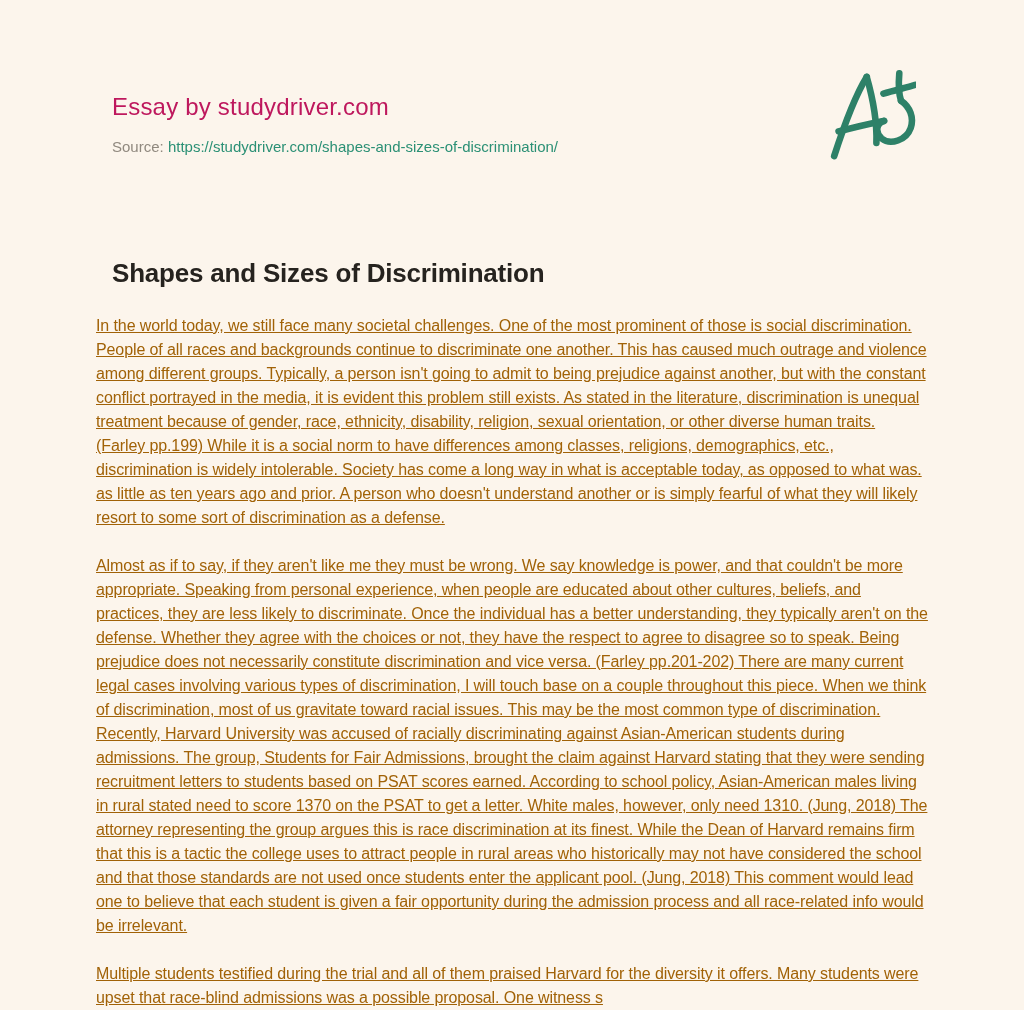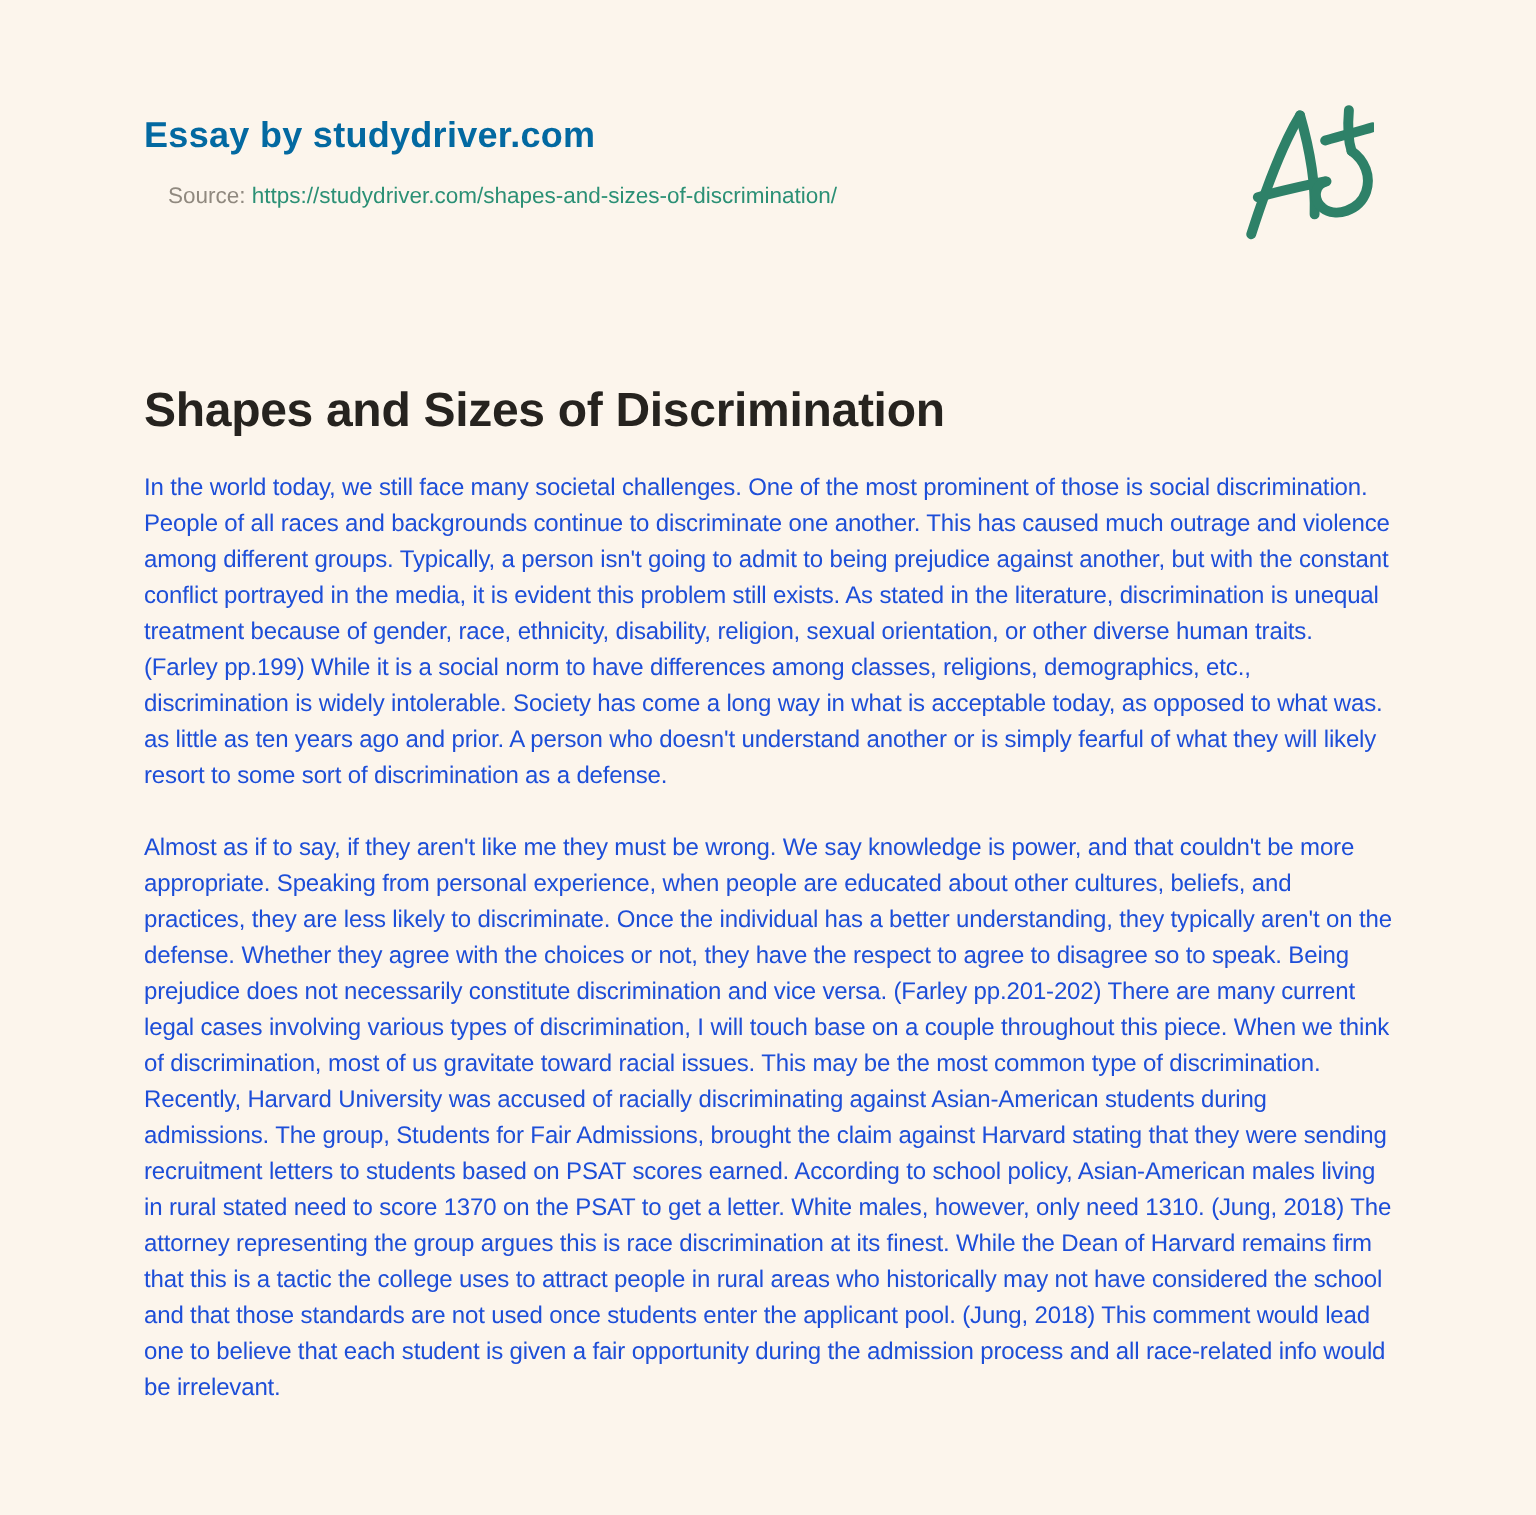--- a/index.html
+++ b/index.html
@@ -17,54 +17,55 @@
     padding: 66px 96px 0 96px;
   }
   .header {
     display: flex;
     justify-content: space-between;
     align-items: flex-start;
     height: 96px;
   }
   .header-text { padding-top: 12px; }
   .site-heading {
-    margin: 0;
+    margin: 16px;
     font-size: 24px;
     line-height: 26px;
-    font-weight: 700;
-    color: #0369a1;
+    font-weight: 400;
+    color: #be185d;
     letter-spacing: 0.2px;
   }
   .source-line {
     margin-top: 18px;
     font-size: 15px;
     color: #90897f;
     margin-left: 16px;
   }
   .source-line a {
     color: #2b9075;
     text-decoration: none;
   }
   .logo { margin-top: -2px; margin-right: 12px; }
   .logo svg { display: block; width: 88px; height: 98px; }
   .essay-title {
-    margin: 94px 0 24px 0;
-    font-size: 32px;
+    margin: 94px 0 24px 16px;
+    font-size: 26px;
     line-height: 34px;
     font-weight: 700;
     color: #26231f;
     letter-spacing: -0.2px;
   }
   .essay-body p {
     margin: 0 0 24px 0;
     max-width: 836px;
     font-size: 16px;
     line-height: 24px;
     letter-spacing: -0.1px;
-    color: #1d4ed8;
+    color: #a16207;
+    text-decoration: underline;
   }
 </style>
 </head>
 <body>
 
 <div class="page">
 
   <div class="header">
     <div class="header-text">
       <h1 class="site-heading">Essay by studydriver.com</h1>
@@ -84,15 +85,16 @@
         <path d="M83,40 C93,47 98,59 94,71 C89,85 71,91 61,83 C53,76 55,65 64,63"></path>
       </svg>
     </div>
   </div>
 
   <h2 class="essay-title">Shapes and Sizes of Discrimination</h2>
 
   <div class="essay-body">
     <p>In the world today, we still face many societal challenges. One of the most prominent of those is social discrimination. People of all races and backgrounds continue to discriminate one another. This has caused much outrage and violence among different groups. Typically, a person isn't going to admit to being prejudice against another, but with the constant conflict portrayed in the media, it is evident this problem still exists. As stated in the literature, discrimination is unequal treatment because of gender, race, ethnicity, disability, religion, sexual orientation, or other diverse human traits. (Farley pp.199) While it is a social norm to have differences among classes, religions, demographics, etc., discrimination is widely intolerable. Society has come a long way in what is acceptable today, as opposed to what was. as little as ten years ago and prior. A person who doesn't understand another or is simply fearful of what they will likely resort to some sort of discrimination as a defense.</p>
     <p>Almost as if to say, if they aren't like me they must be wrong. We say knowledge is power, and that couldn't be more appropriate. Speaking from personal experience, when people are educated about other cultures, beliefs, and practices, they are less likely to discriminate. Once the individual has a better understanding, they typically aren't on the defense. Whether they agree with the choices or not, they have the respect to agree to disagree so to speak. Being prejudice does not necessarily constitute discrimination and vice versa. (Farley pp.201-202) There are many current legal cases involving various types of discrimination, I will touch base on a couple throughout this piece. When we think of discrimination, most of us gravitate toward racial issues. This may be the most common type of discrimination. Recently, Harvard University was accused of racially discriminating against Asian-American students during admissions. The group, Students for Fair Admissions, brought the claim against Harvard stating that they were sending recruitment letters to students based on PSAT scores earned. According to school policy, Asian-American males living in rural stated need to score 1370 on the PSAT to get a letter. White males, however, only need 1310. (Jung, 2018) The attorney representing the group argues this is race discrimination at its finest. While the Dean of Harvard remains firm that this is a tactic the college uses to attract people in rural areas who historically may not have considered the school and that those standards are not used once students enter the applicant pool. (Jung, 2018) This comment would lead one to believe that each student is given a fair opportunity during the admission process and all race-related info would be irrelevant.</p>
+    <p>Multiple students testified during the trial and all of them praised Harvard for the diversity it offers. Many students were upset that race-blind admissions was a possible proposal. One witness s</p>
   </div>
 
 </div>
 
 </body></html>

